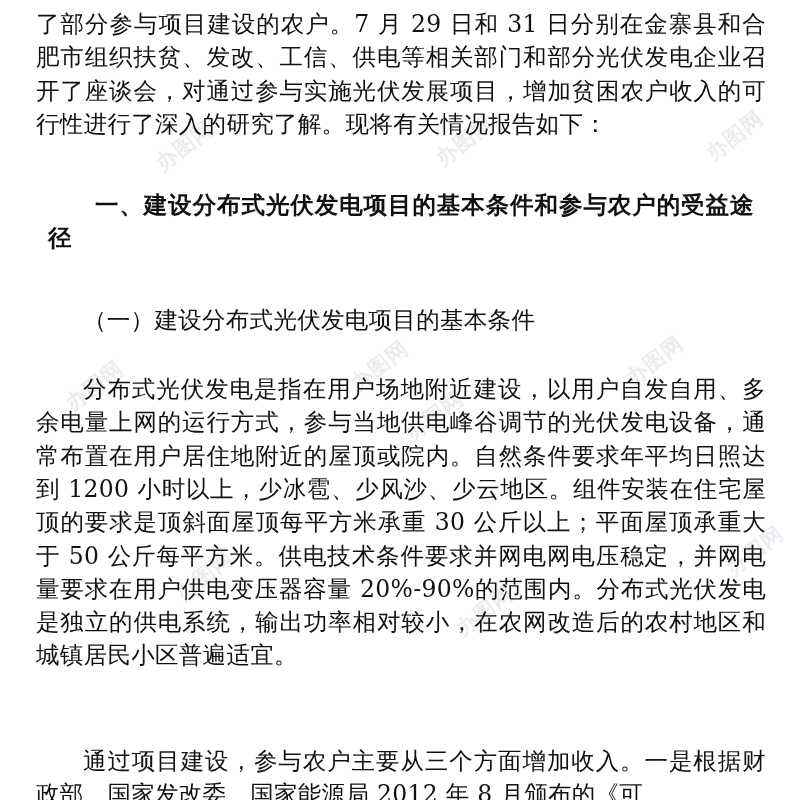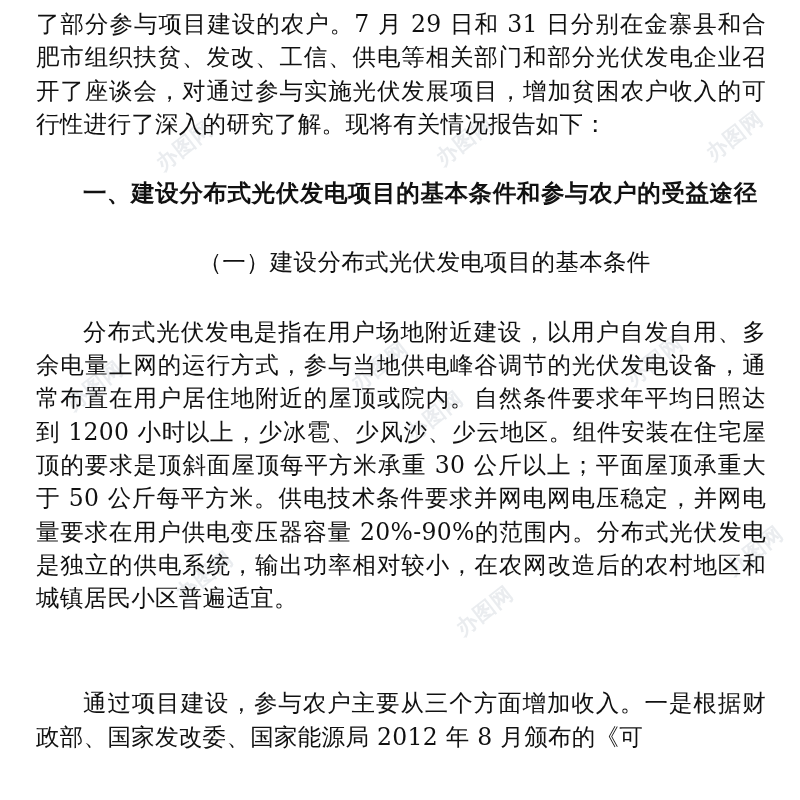--- a/index.html
+++ b/index.html
@@ -36,30 +36,30 @@
     text-align: justify;
     text-justify: inter-character;
     letter-spacing: 0.3px;
     word-break: break-all;
   }
   .para {
     margin: 0;
     text-indent: 2em;
   }
   .heading-1 {
-    margin: 0;
+    margin: 12px;
     text-indent: 2em;
     font-weight: bold;
     letter-spacing: 0.6px;
   }
   .heading-2 {
     margin: 0;
     text-indent: 2em;
     font-weight: normal;
-    text-align: center;
+    text-align: left;
   }
   .spacer-lg { height: 36px; }
 
   
   #watermark-layer {
     position: absolute;
     left: 0;
     top: 0;
     width: 800px;
     height: 800px;

